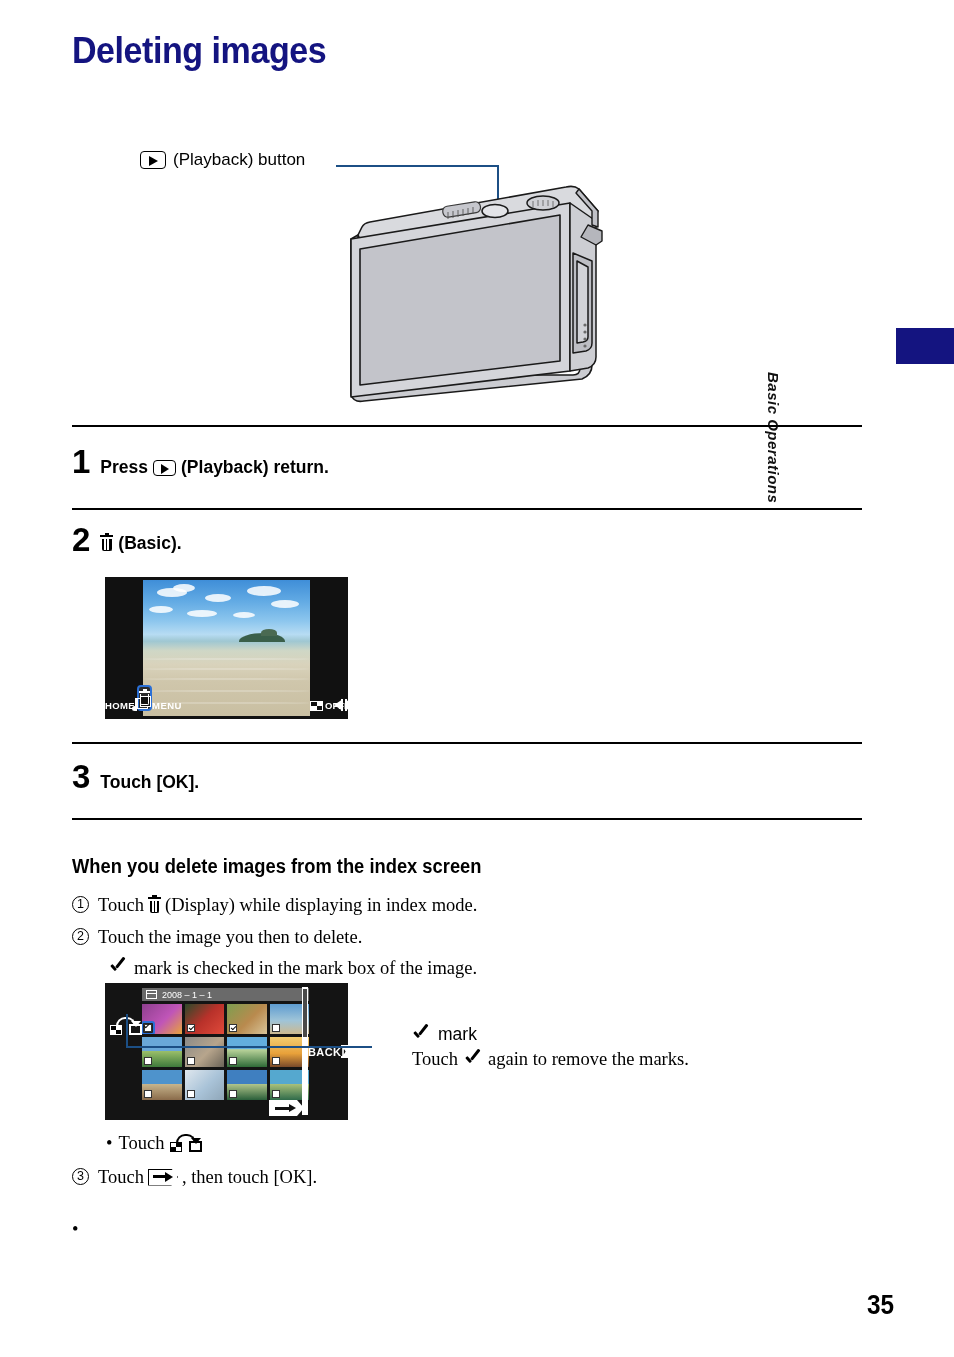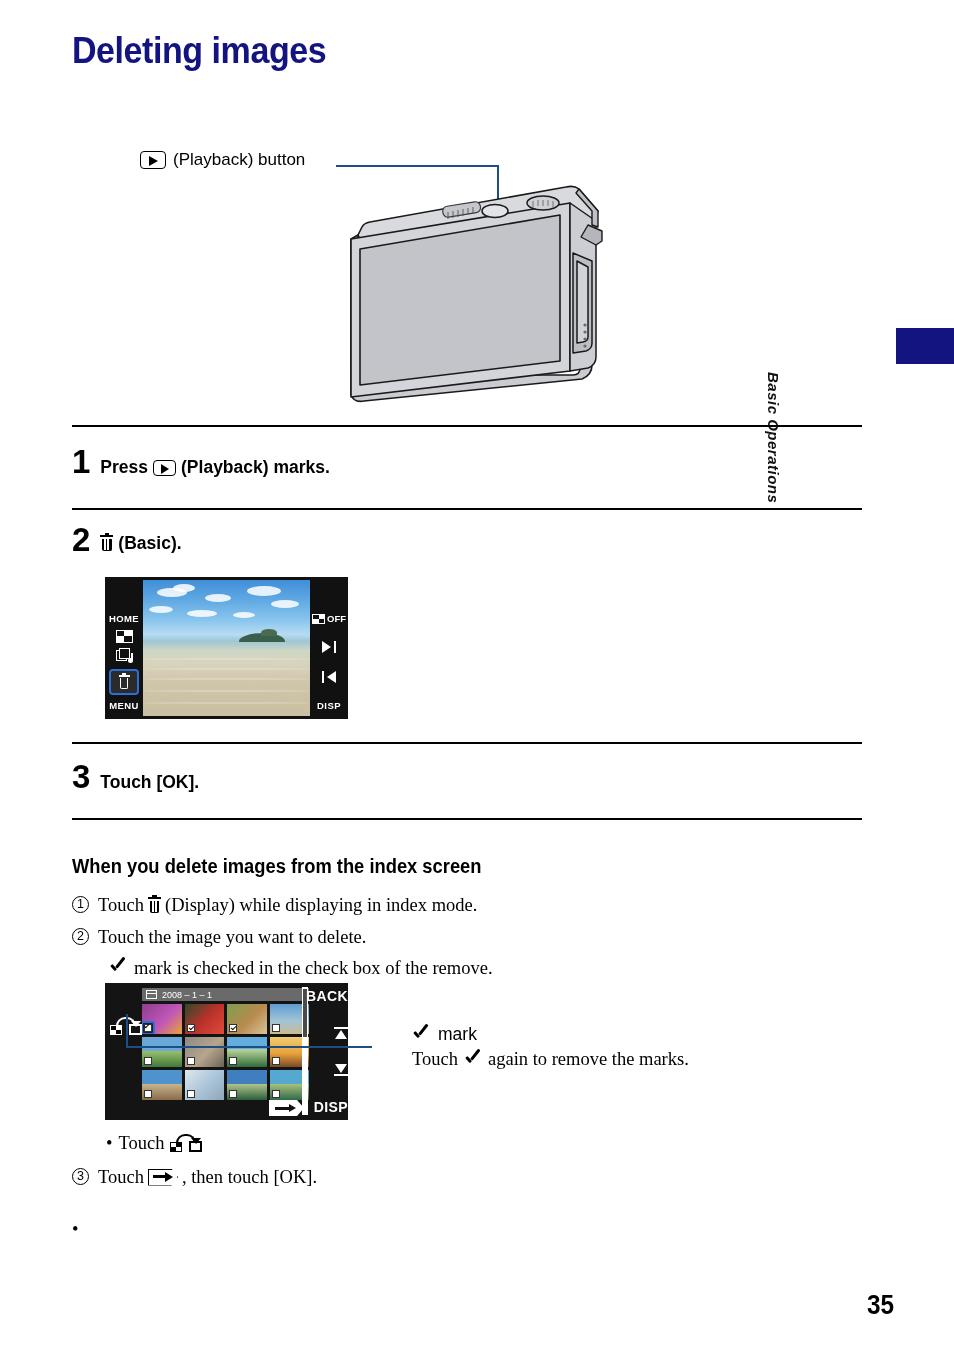--- a/index.html
+++ b/index.html
@@ -202,21 +202,21 @@
   .cloud{ position:absolute; background:#fff; border-radius:50%; opacity:.85;}
   .island{
     position:absolute; left:96px; top:53px; width:46px; height:9px;
     background:#3a5f4a; border-radius:60% 50% 0 0/100% 100% 0 0;
   }
   .island2{ position:absolute; left:118px; top:49px; width:16px; height:7px; background:#4a6a52; border-radius:50% 50% 0 0;}
   .ripple{ position:absolute; left:0; right:0; height:2px; background:rgba(255,255,255,.22); border-radius:50%;}
 
   .lcd-side{ position:absolute; top:0; bottom:0; width:38px; color:#fff;
     font-family:"Liberation Sans", sans-serif; font-weight:bold; font-size:9.5px;
-    display:flex; flex-direction:column; align-items:center;margin-top:28px; }
+    display:flex; align-items:flex-end; }
   .lcd-left{ left:0; } .lcd-right{ right:0; }
   .lcd-lbl{ letter-spacing:.4px; }
 
   .ic-grid4{
     width:17px; height:13px; display:grid; grid-template-columns:1fr 1fr; grid-template-rows:1fr 1fr;
     border:1.5px solid #fff; background:#fff;
   }
   .ic-grid4 i{ background:#fff;} .ic-grid4 i:nth-child(1),.ic-grid4 i:nth-child(4){background:#111;}
 
   .ic-slide{ position:relative; width:17px; height:15px;}
@@ -277,22 +277,22 @@
     position:absolute; left:-1px; bottom:-1px; width:14px; height:14px;
     border:2px solid #2a6fd6; border-radius:3px; background:#222;
     display:flex; align-items:center; justify-content:center;
   }
   .scrollbar{
     position:absolute; right:40px; top:4px; width:6px; height:128px; background:#fff;
   }
   .scrollbar .thumbbar{ position:absolute; left:1px; top:2px; width:4px; height:48px; background:#4a4a4a;}
   .lcd2-right{
     position:absolute; right:0; top:0; width:40px; height:100%;
-    color:#fff; font-family:"Liberation Sans", sans-serif; font-weight:bold; font-size:14px;
-    display:flex; flex-direction:column; align-items:flex-end;
+    color:#fff; font-family:"Liberation Sans", sans-serif; font-weight:bold; font-size:11px;
+    display:flex; flex-direction:row; align-items:center;
   }
   .ic-up{ position:relative; width:14px; height:13px;}
   .ic-up .bar{ position:absolute; left:0; top:0; width:14px; height:2.2px; background:#fff;}
   .ic-up .t{ position:absolute; left:1px; top:3px; border-left:6px solid transparent; border-right:6px solid transparent; border-bottom:9px solid #fff;}
   .ic-dn{ position:relative; width:14px; height:13px;}
   .ic-dn .bar{ position:absolute; left:0; bottom:0; width:14px; height:2.2px; background:#fff;}
   .ic-dn .t{ position:absolute; left:1px; bottom:3px; border-left:6px solid transparent; border-right:6px solid transparent; border-top:9px solid #fff;}
 
   .go-btn{
     position:absolute; right:44px; bottom:4px; width:35px; height:16px; background:#fff;
@@ -387,21 +387,21 @@
   </g>
 </svg>
 </div>
 
 <div class="rule" style="top:425px"></div>
 <div class="step" style="left:72px; top:445px">
   <span class="step-num">1</span>
   <span class="step-text">
     <span>Press</span>
     <span class="icon-playback sm"></span>
-    <span>(Playback) marks.</span>
+    <span>(Playback) return.</span>
   </span>
 </div>
 
 <div class="rule" style="top:508px"></div>
 <div class="step" style="left:72px; top:523px">
   <span class="step-num">2</span>
   <span class="step-text">
     <span class="icon-trash">
         <i class="handle"></i>
         <i class="lid"></i>
@@ -495,25 +495,25 @@
           <i class="handle"></i>
           <i class="lid"></i>
           <i class="body"></i>
         </span>
       <span>(Display) while displaying in index mode.</span>
     </span>
   </div>
 
   <div class="li-row">
     <span class="circnum">2</span>
-    <span class="li-text">Touch the image you want to delete.</span>
+    <span class="li-text">Touch the image you then to delete.</span>
   </div>
   <div class="sub-line">
     <span class="check-mark"></span>
-    <span>mark is checked in the check box of the remove.</span>
+    <span>mark is checked in the mark box of the image.</span>
   </div>
 </div>
 
 <div class="lcd2">
   <div class="datebar">
     <span class="cal-ic"></span>
     <span>2008 – 1 – 1</span>
   </div>
 
   <span class="ret-ic">

